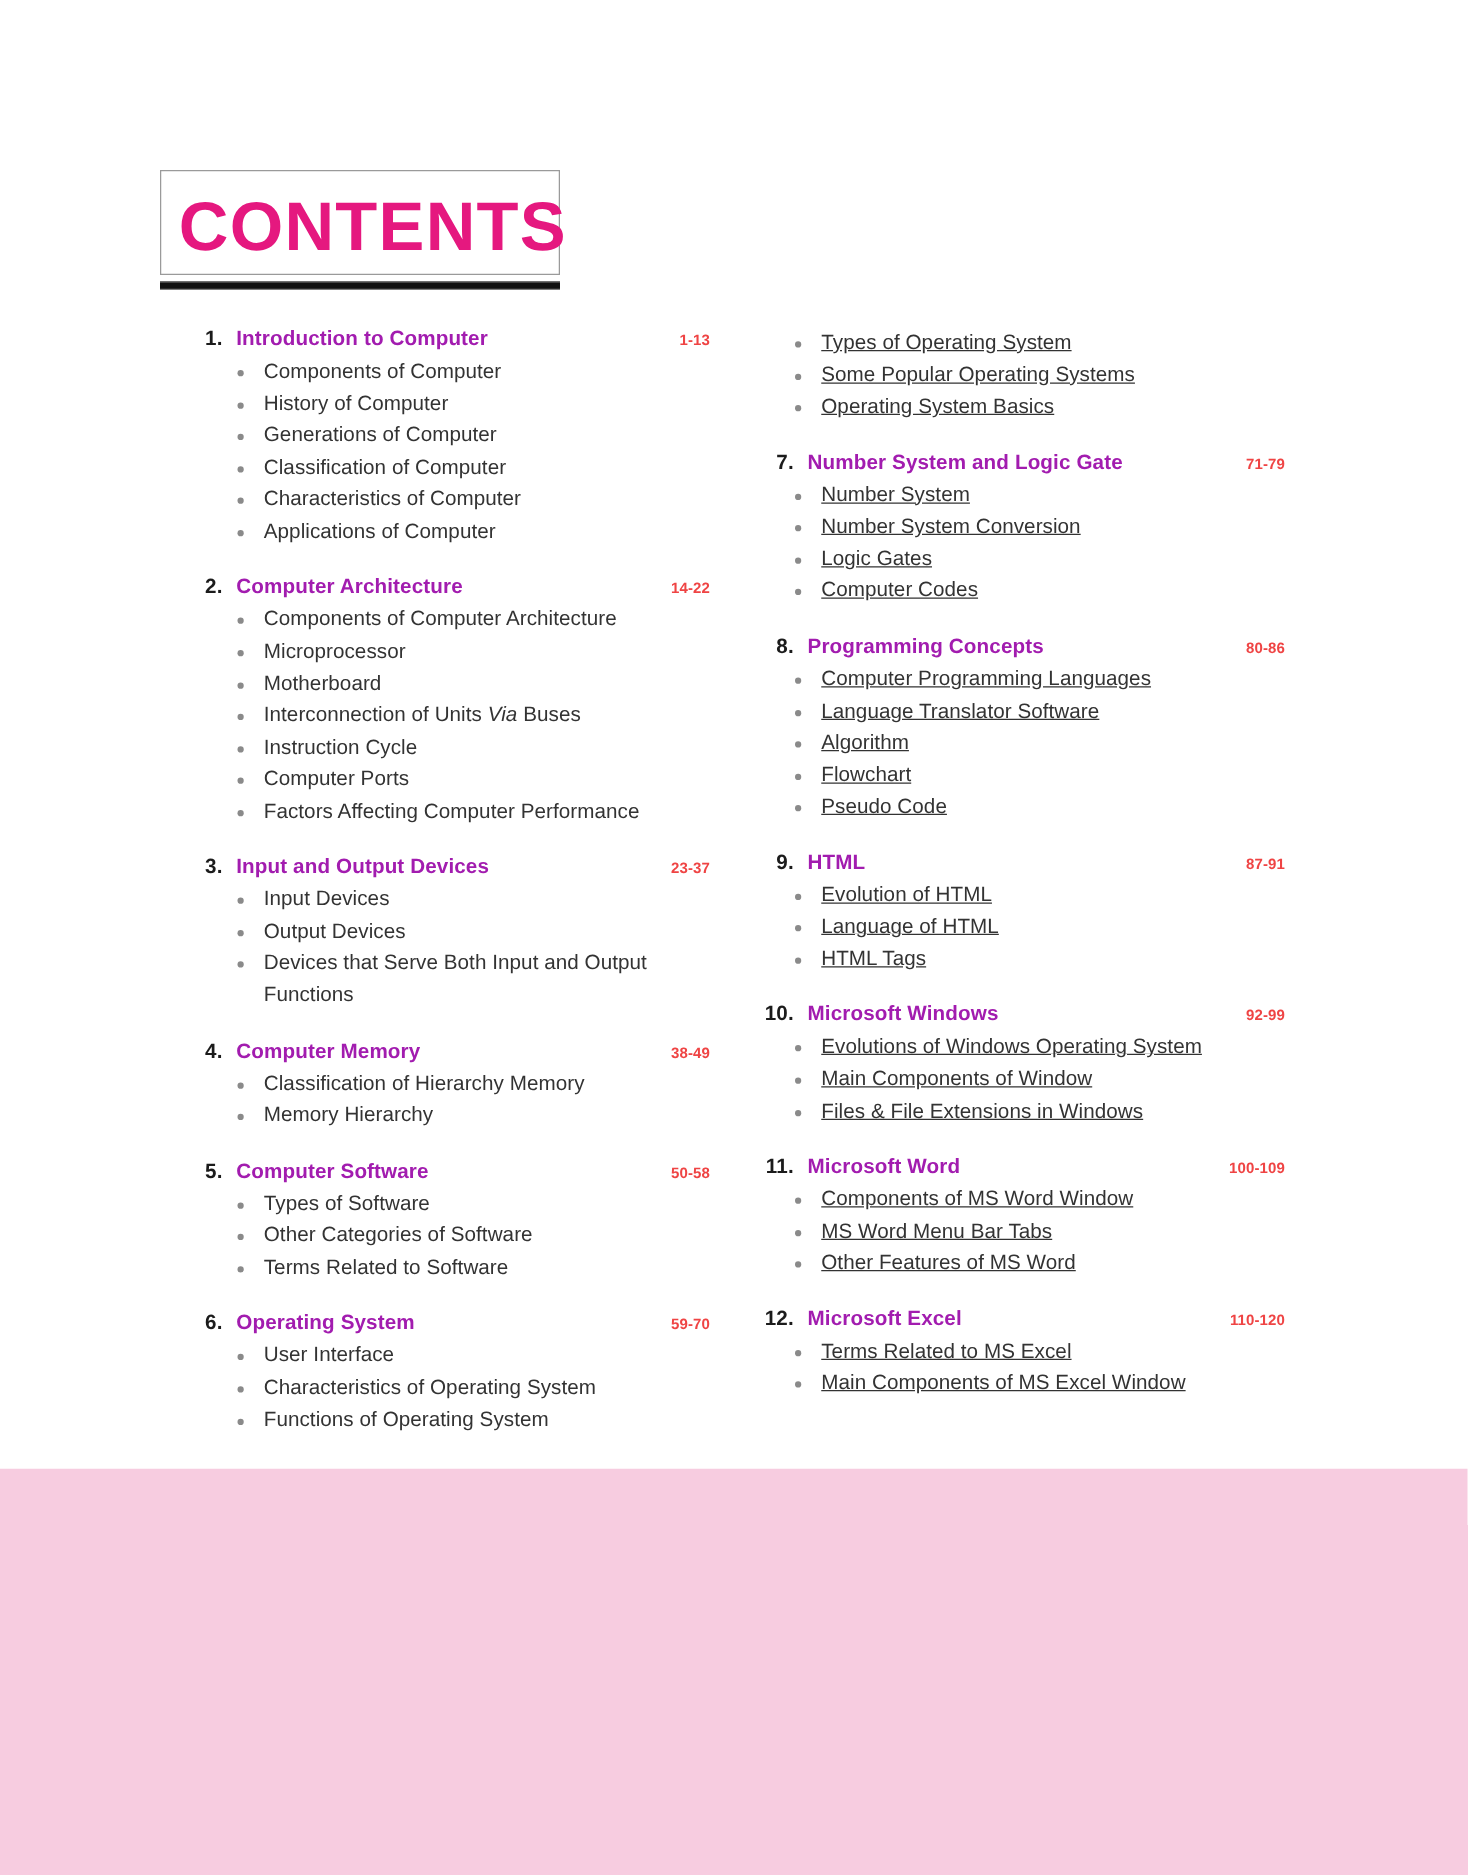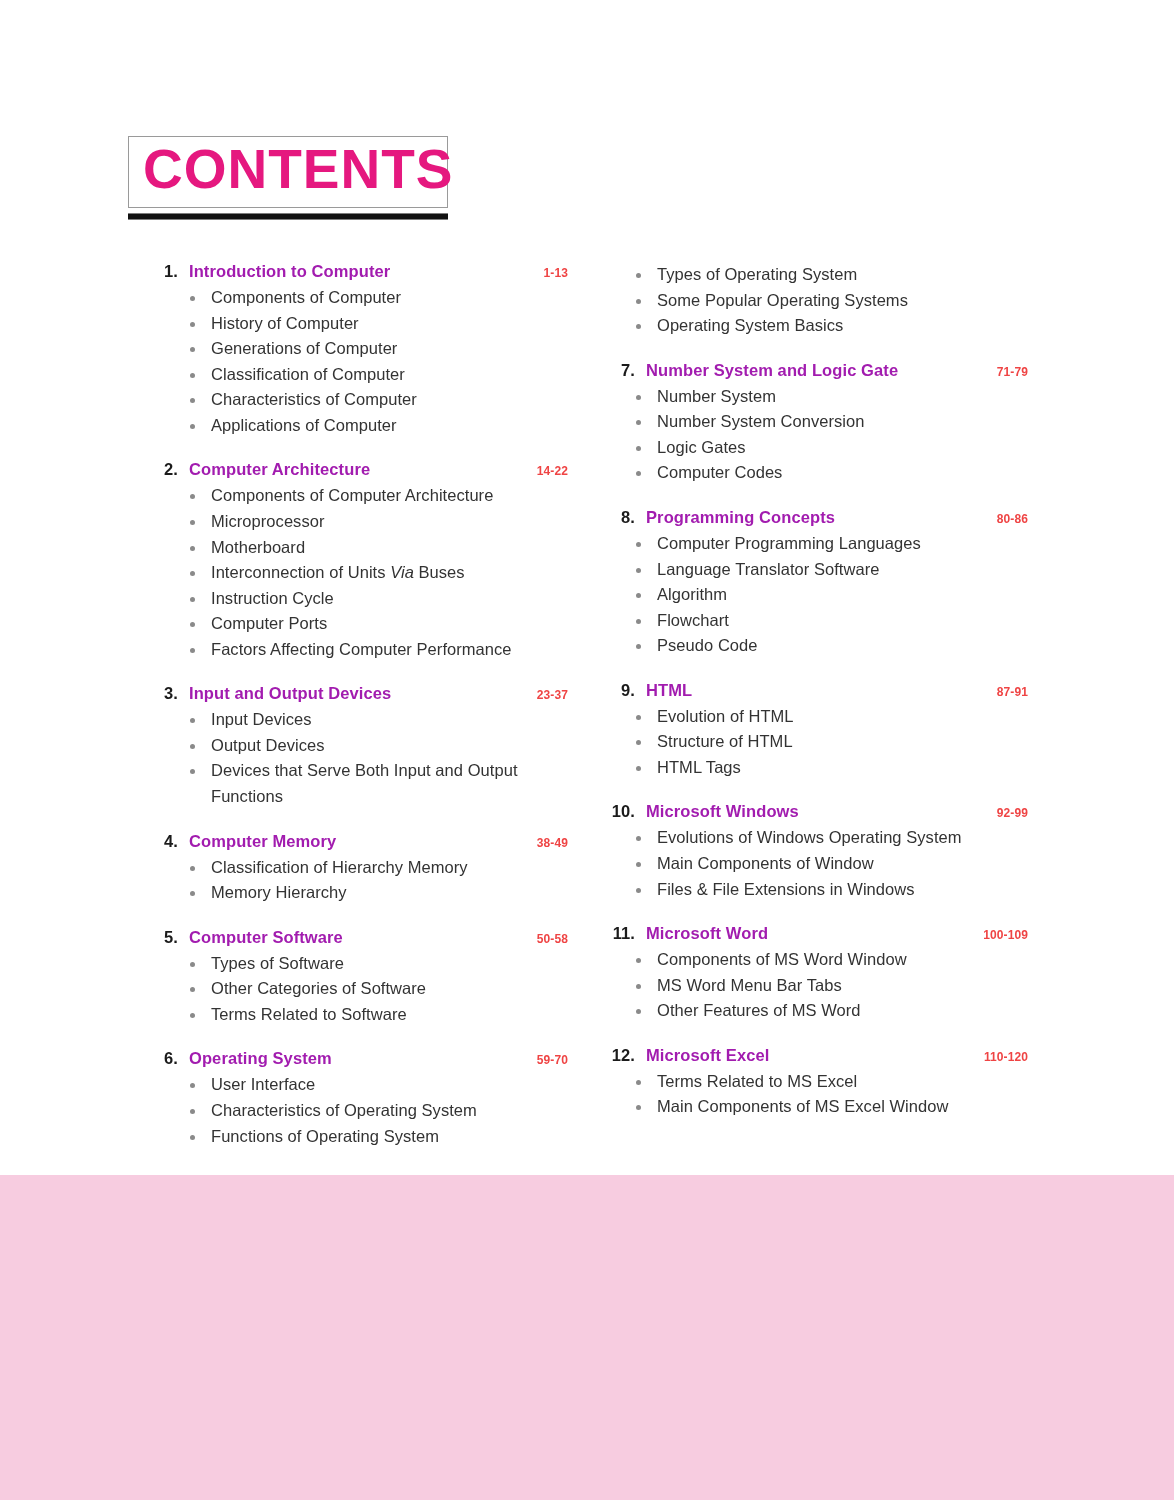--- a/index.html
+++ b/index.html
@@ -27,21 +27,21 @@
 
   
   .title-wrap {
     position: absolute;
     left: 128px;
     top: 136px;
     width: 320px;
   }
   .title-box {
     border: 1px solid #9a9a9a;
-    padding: 4px 14px 8px 14px;
+    padding: 16px 14px 8px 14px;
     box-sizing: border-box;
     background: #ffffff;
   }
   .title-text {
     font-family: "Liberation Sans", sans-serif;
     font-weight: bold;
     font-size: 55px;
     line-height: 1.05;
     letter-spacing: 1px;
     color: #e5187f;
@@ -126,20 +126,21 @@
   .topic {
     position: relative;
     padding-left: 63px;
     font-size: 16.5px;
     line-height: 1.55;
     color: #333333;
     letter-spacing: 0.05px;
   }
   .col-right .topic {
     padding-left: 52px;
+    text-decoration: underline;
   }
   .topic .dot {
     position: absolute;
     left: 42px;
     top: 11px;
     width: 5px;
     height: 5px;
     border-radius: 50%;
     background: #8a8a8a;
   }
@@ -263,21 +264,21 @@
         <li class="topic"><span class="dot"></span><span>Flowchart</span></li>
         <li class="topic"><span class="dot"></span><span>Pseudo Code</span></li>
       </ul>
       <div class="chapter">
         <span class="chapter-num">9.</span>
         <span class="chapter-title">HTML</span>
         <span class="chapter-pages">87-91</span>
       </div>
       <ul class="topics">
         <li class="topic"><span class="dot"></span><span>Evolution of HTML</span></li>
-        <li class="topic"><span class="dot"></span><span>Structure of HTML</span></li>
+        <li class="topic"><span class="dot"></span><span>Language of HTML</span></li>
         <li class="topic"><span class="dot"></span><span>HTML Tags</span></li>
       </ul>
       <div class="chapter">
         <span class="chapter-num">10.</span>
         <span class="chapter-title">Microsoft Windows</span>
         <span class="chapter-pages">92-99</span>
       </div>
       <ul class="topics">
         <li class="topic"><span class="dot"></span><span>Evolutions of Windows Operating System</span></li>
         <li class="topic"><span class="dot"></span><span>Main Components of Window</span></li>

